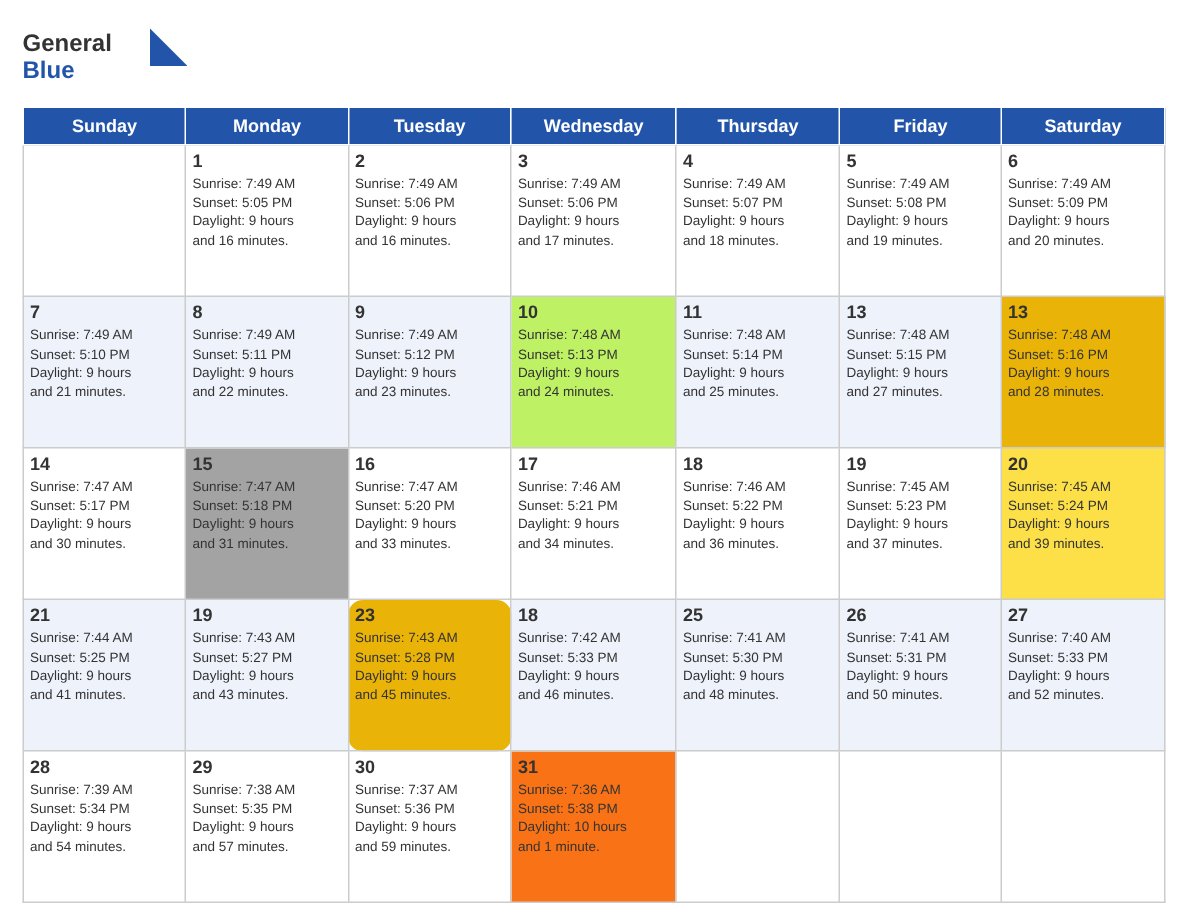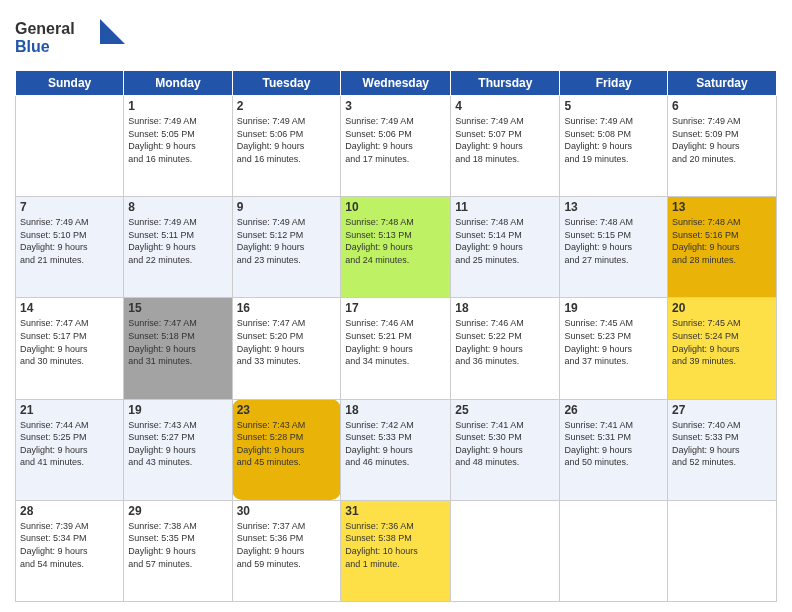--- a/index.html
+++ b/index.html
@@ -336,21 +336,21 @@
 Daylight: 9 hours
 and 57 minutes.</div>
           </td>
           <td style="background: rgb(255, 255, 255);">
             <span class="day-number">30</span>
             <div class="day-info" style="white-space: pre-line;">Sunrise: 7:37 AM
 Sunset: 5:36 PM
 Daylight: 9 hours
 and 59 minutes.</div>
           </td>
-          <td style="background: #fde047;">
+          <td style="background: #f97316;">
             <span class="day-number">31</span>
             <div class="day-info" style="white-space: pre-line;">Sunrise: 7:36 AM
 Sunset: 5:38 PM
 Daylight: 10 hours
 and 1 minute.</div>
           </td>
           <td class="empty-cell"></td>
           <td class="empty-cell"></td>
           <td class="empty-cell"></td>
         </tr>

